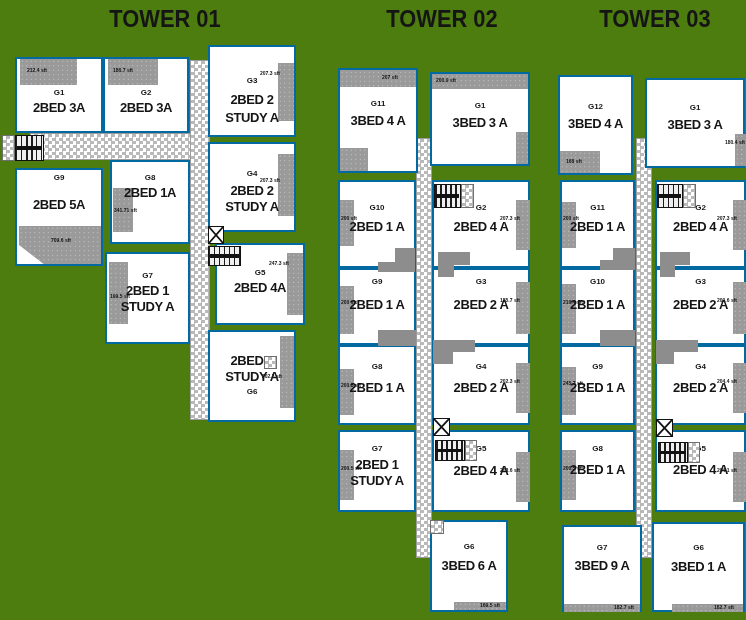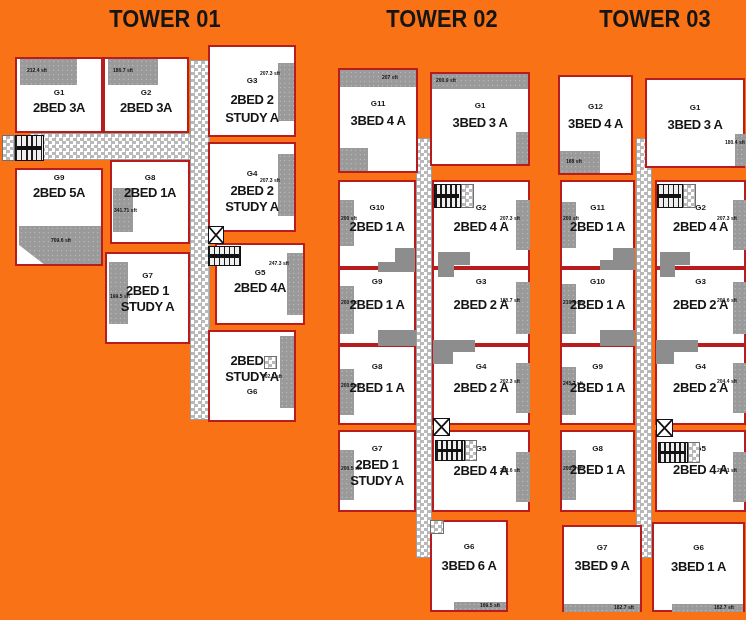--- a/index.html
+++ b/index.html
@@ -1,19 +1,19 @@
 <!DOCTYPE html>
 <html><head>
 <meta charset="utf-8">
 <style>
   html,body{margin:0;padding:0;background:#ffffff;}
   body{font-family:"Liberation Sans",sans-serif;color:#151515;}
-  .plan{position:relative;width:746px;height:620px;background:#f97316;overflow:hidden;}
+  .plan{position:relative;width:746px;height:620px;background:#4d7c0f;overflow:hidden;}
   .ttl{position:absolute;text-align:center;font-size:23px;font-weight:700;letter-spacing:0;transform:scaleX(.95);white-space:nowrap;}
-  .unit{position:absolute;background:#fff;border:2px solid #b91c1c;box-sizing:border-box;z-index:2;}
+  .unit{position:absolute;background:#fff;border:2px solid #0369a1;box-sizing:border-box;z-index:2;}
   .uid{position:absolute;left:0;right:0;text-align:center;font-size:8px;font-weight:700;line-height:1;z-index:3;}
   .unm{position:absolute;left:0;right:0;text-align:center;font-size:13px;font-weight:700;letter-spacing:-0.4px;line-height:1;white-space:nowrap;z-index:3;}
   .area{position:absolute;font-size:5px;font-weight:700;color:#141414;line-height:1;white-space:nowrap;z-index:4;}
   .patch{position:absolute;background-color:#9a9a9a;background-image:radial-gradient(rgba(255,255,255,.55) .7px,transparent .8px);background-size:4.5px 4.5px;z-index:2;}
   .chk{position:absolute;background:repeating-conic-gradient(#b9b9b9 0% 25%,#ffffff 0% 50%) 0 0/7px 7px;border:1px solid #9c9c9c;box-sizing:border-box;z-index:1;}
   .chk.z3{z-index:3;border:1px solid #6f6f6f;}
   .shaft{position:absolute;background:#8d8d8d;z-index:3;}
   .stairs{position:absolute;border:1.5px solid #111;background:repeating-linear-gradient(90deg,#1c1c1c 0 1.5px,#efefef 1.5px 5px);box-sizing:border-box;z-index:4;}
   .stairs::after{content:"";position:absolute;left:4%;right:4%;top:40%;height:20%;background:#111;}
   .lift{position:absolute;border:1.6px solid #111;background:#fff;box-sizing:border-box;z-index:4;}
@@ -48,21 +48,21 @@
   <div class="unit" style="left:208px;top:45px;width:88px;height:92px;">
     <div class="patch" style="left:68px;top:16px;width:16px;height:58px;"></div>
     <span class="area" style="left:50px;top:24px;">207.3 sft</span>
     <span class="uid" style="top:30px;">G3</span>
     <span class="unm" style="top:46px;">2BED 2</span>
     <span class="unm" style="top:64px;">STUDY A</span>
   </div>
 
   <div class="unit" style="left:15px;top:168px;width:88px;height:98px;">
     <span class="uid" style="top:4px;">G9</span>
-    <span class="unm" style="top:16px;">2BED 5A</span>
+    <span class="unm" style="top:28px;">2BED 5A</span>
     <div class="patch" style="left:2px;top:56px;width:82px;height:38px;clip-path:polygon(0 0,100% 0,100% 100%,30% 100%,0 50%);"></div>
     <span class="area" style="left:34px;top:68px;">709.6 sft</span>
   </div>
 
   <div class="unit" style="left:110px;top:160px;width:80px;height:84px;">
     <div class="patch" style="left:1px;top:26px;width:20px;height:44px;"></div>
     <span class="uid" style="top:12px;">G8</span>
     <span class="unm" style="top:24px;">2BED 1A</span>
     <span class="area" style="left:2px;top:46px;">341.71 sft</span>
   </div>

